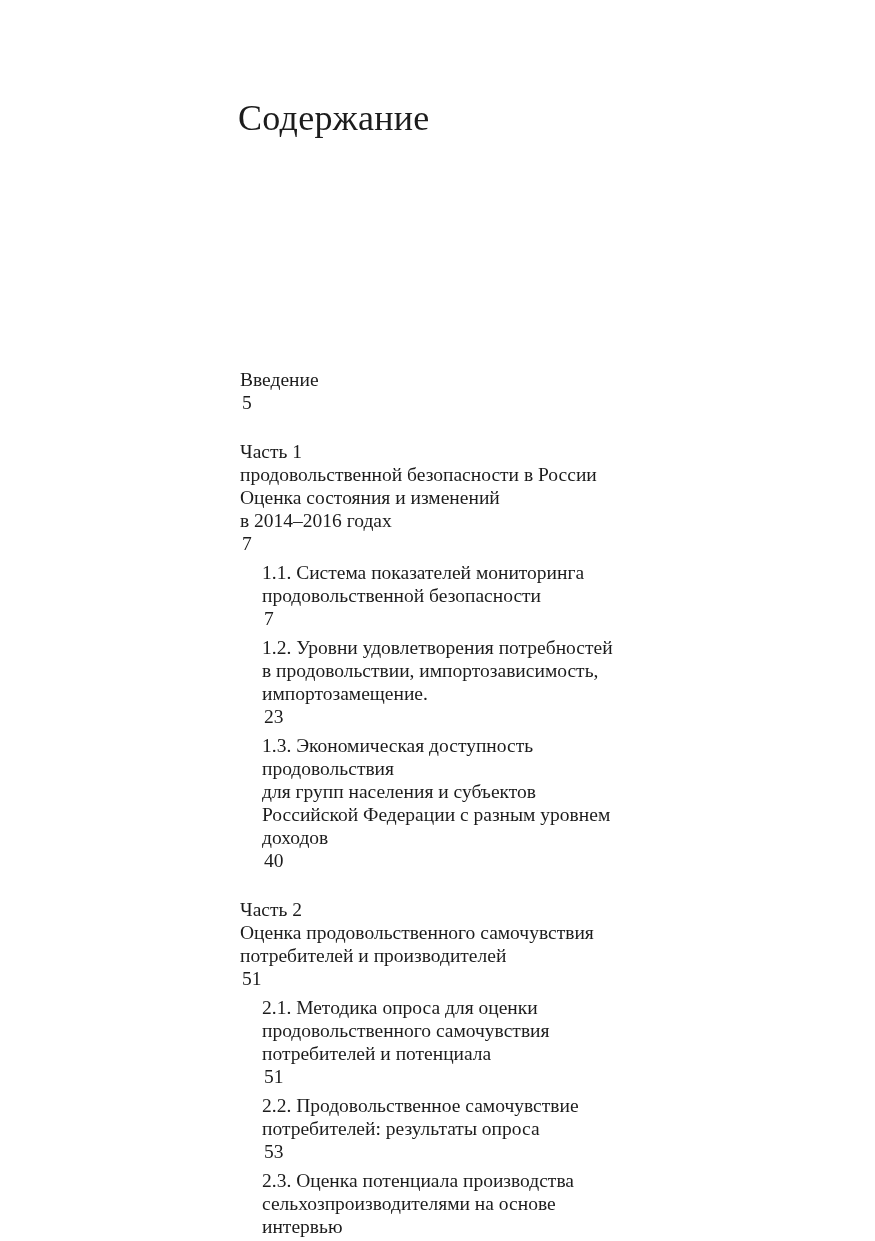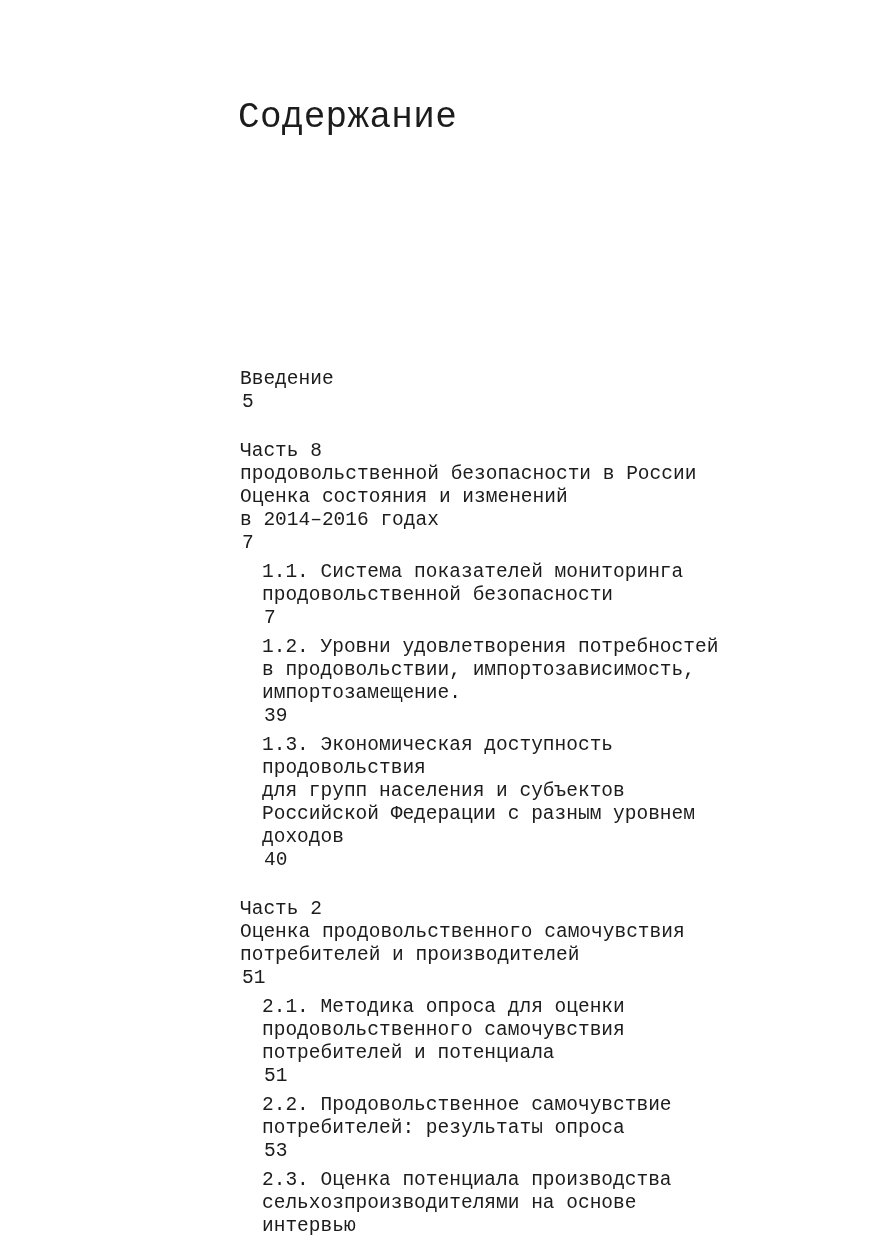--- a/index.html
+++ b/index.html
@@ -6,21 +6,21 @@
     margin: 0;
     padding: 0;
     background: #ffffff;
   }
   .page {
     position: relative;
     width: 875px;
     height: 1241px;
     background: #ffffff;
     color: #1c1c1c;
-    font-family: Liberation Mono, monospace;
+    font-family: Liberation Serif, serif;
     overflow: hidden;
   }
   .page-title {
     position: absolute;
     left: 238px;
     top: 97px;
     margin: 0;
     font-size: 36px;
     font-weight: 400;
     letter-spacing: 0.3px;
@@ -77,21 +77,21 @@
   <h1 class="page-title">Содержание</h1>
   <div class="toc" id="toc-list">
       <div class="entry">
         <div class="lastline">
           <span class="text">Введение</span>
           <span class="dots">. . . . . . . . . . . . . . . . . . . . . . . . . . . . . . . . . . . . . . . . . . . . . . . . . . . . . . . . . . . . </span>
           <span class="pagenum">5</span>
         </div>
       </div>
       <div class="entry part">
-        <div class="line">Часть 8</div>
+        <div class="line">Часть 1</div>
         <div class="line">продовольственной безопасности в России</div>
         <div class="line">Оценка состояния и изменений</div>
         <div class="lastline">
           <span class="text">в 2014–2016 годах</span>
           <span class="dots">. . . . . . . . . . . . . . . . . . . . . . . . . . . . . . . . . . . . . . . . . . . . . . . . . . . . . . . . . . . . </span>
           <span class="pagenum">7</span>
         </div>
       </div>
       <div class="entry sub">
         <div class="line">1.1. Система показателей мониторинга</div>
@@ -100,21 +100,21 @@
           <span class="dots">. . . . . . . . . . . . . . . . . . . . . . . . . . . . . . . . . . . . . . . . . . . . . . . . . . . . . . . . . . . . </span>
           <span class="pagenum">7</span>
         </div>
       </div>
       <div class="entry sub">
         <div class="line">1.2. Уровни удовлетворения потребностей</div>
         <div class="line">в продовольствии, импортозависимость,</div>
         <div class="lastline">
           <span class="text">импортозамещение.</span>
           <span class="dots">. . . . . . . . . . . . . . . . . . . . . . . . . . . . . . . . . . . . . . . . . . . . . . . . . . . . . . . . . . . . </span>
-          <span class="pagenum">39</span>
+          <span class="pagenum">23</span>
         </div>
       </div>
       <div class="entry sub">
         <div class="line">1.3. Экономическая доступность</div>
         <div class="line">продовольствия</div>
         <div class="line">для групп населения и субъектов</div>
         <div class="line">Российской Федерации с разным уровнем</div>
         <div class="lastline">
           <span class="text">доходов</span>
           <span class="dots">. . . . . . . . . . . . . . . . . . . . . . . . . . . . . . . . . . . . . . . . . . . . . . . . . . . . . . . . . . . . </span>

